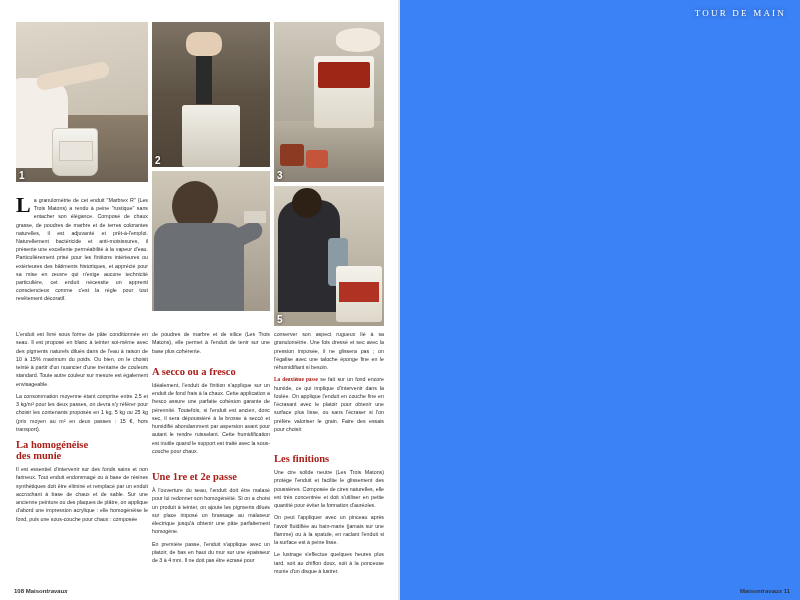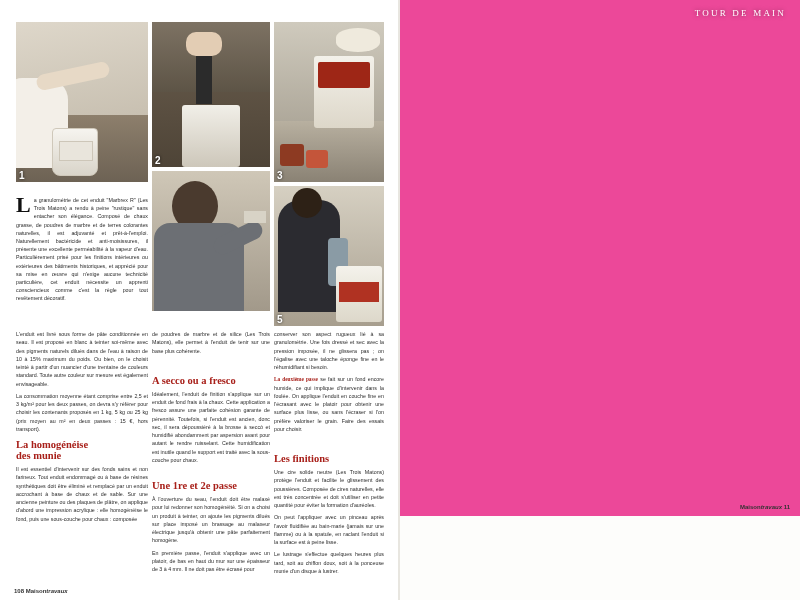--- a/index.html
+++ b/index.html
@@ -24,22 +24,22 @@
     position: absolute;
     left: 0; top: 0;
     width: 398px; height: 600px;
     background: #ffffff;
     box-sizing: border-box;
     padding: 0;
   }
   .page-right {
     position: absolute;
     left: 400px; top: 0;
-    width: 400px; height: 516px;
-    background: #ec4899;
+    width: 400px; height: 600px;
+    background: #3b82f6;
   }
   .gutter {
     position: absolute;
     left: 398px; top: 0;
     width: 2px; height: 600px;
     background: #e8e6e0;
   }
   
   .photo {
     position: absolute;
@@ -256,21 +256,21 @@
       </div>
       <div class="body-col">
         <p>Il est essentiel d'intervenir sur des fonds sains et non farineux. Tout enduit endommagé ou à base de résines synthétiques doit être éliminé et remplacé par un enduit accrochant à base de chaux et de sable. Sur une ancienne peinture ou des plaques de plâtre, on applique d'abord une impression acrylique : elle homogénéise le fond, puis une sous-couche pour chaux : composée</p>
       </div>
     </div>
 
     <div id="lcol2">
       <div class="body-col">
         <p>de poudres de marbre et de silice (Les Trois Matons), elle permet à l'enduit de tenir sur une base plus cohérente.</p>
       </div>
-      <div class="col-title lp-h-red" style="margin-top:20px;">A secco ou a fresco</div>
+      <div class="col-title lp-h-red" style="margin-top:11px;">A secco ou a fresco</div>
       <div class="body-col">
         <p>Idéalement, l'enduit de finition s'applique sur un enduit de fond frais à la chaux. Cette application a fresco assure une parfaite cohésion garante de pérennité. Toutefois, si l'enduit est ancien, donc sec, il sera dépoussiéré à la brosse à seccó et humidifié abondamment par aspersion avant pour autant le rendre ruisselant. Cette humidification est inutile quand le support est traité avec la sous-couche pour chaux.</p>
       </div>
       <div class="col-title lp-h-red" style="margin-top:16px;">Une 1re et 2e passe</div>
       <div class="body-col">
         <p>À l'ouverture du seau, l'enduit doit être malaxé pour lui redonner son homogénéité. Si on a choisi un produit à teinter, on ajoute les pigments dilués sur place imposé un brassage au malaxeur électrique jusqu'à obtenir une pâte parfaitement homogène.</p>
         <p>En première passe, l'enduit s'applique avec un platoir, de bas en haut du mur sur une épaisseur de 3 à 4 mm. Il ne doit pas être écrasé pour</p>
       </div>
     </div>
 

